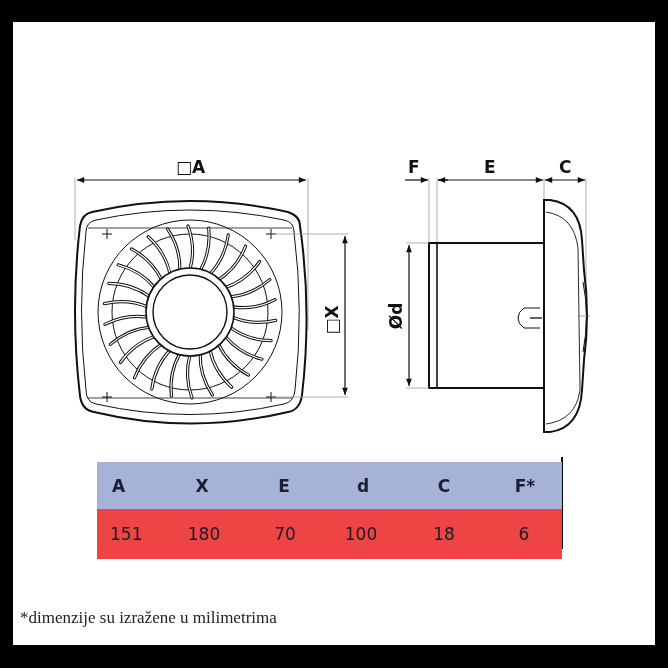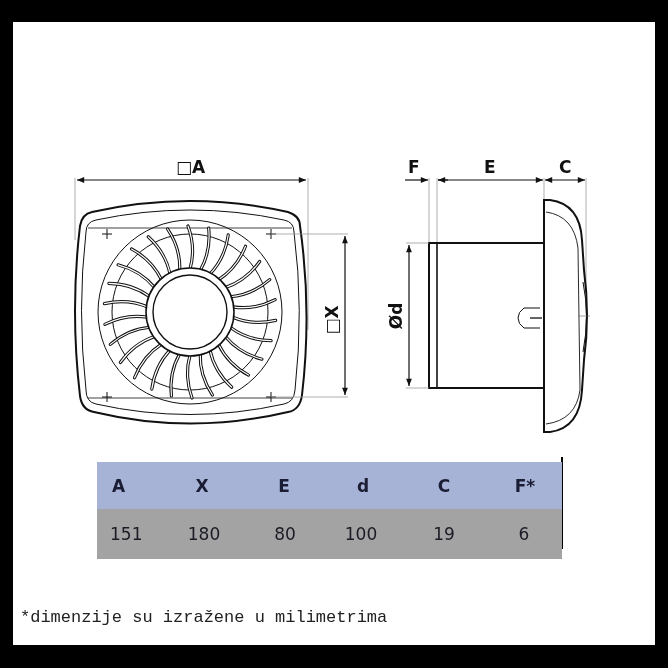--- a/index.html
+++ b/index.html
@@ -2,27 +2,27 @@
 <html><head>
 <meta charset="utf-8">
 <style>
   html, body { margin: 0; padding: 0; background: #000; }
   body { width: 668px; height: 668px; position: relative; overflow: hidden; font-family: "Liberation Sans", sans-serif; }
   .sheet { position: absolute; left: 13px; top: 22px; width: 642px; height: 623px; background: #fff; }
   svg.drawing { position: absolute; left: 0; top: 0; }
   .dimtxt { font-family: "DejaVu Sans", sans-serif; font-weight: bold; font-size: 17px; fill: #111; }
   .table { position: absolute; left: 84px; top: 440px; width: 465px; }
   .thead { display: flex; height: 47px; background: #a7b3d6; align-items: center; }
-  .trow { display: flex; height: 50px; align-items: center; background: #a3a3a3; }
+  .trow { display: flex; height: 50px; align-items: center; background: #ef4444; }
   .cell { font-family: "DejaVu Sans", sans-serif; font-size: 17px; color: #1b1b26; }
   .thead .cell { font-weight: bold; color: #1a1d33; }
   .c0 { position: absolute; left: 15px; }
   .col { position: absolute; transform: translateX(-50%); }
   .tborder { position: absolute; left: 548px; top: 435px; width: 2px; height: 92px; background: #000; }
-  .note { position: absolute; left: 7px; top: 586px; font-family: Liberation Mono, monospace; font-size: 17px; color: #222; }
+  .note { position: absolute; left: 7px; top: 586px; font-family: Liberation Serif, serif; font-size: 17px; color: #222; }
 </style>
 </head>
 <body>
 
 <div class="sheet">
   <svg class="drawing" width="642" height="623" viewBox="13 22 642 623">
     <defs>
       <marker id="arr" viewBox="0 0 10 10" refX="10" refY="5" markerWidth="8" markerHeight="6" orient="auto-start-reverse">
         <path d="M0,1 L10,5 L0,9 z" fill="#111"></path>
       </marker>
@@ -161,21 +161,21 @@
       <span class="cell c0">A</span>
       <span class="cell col" style="left:105px">X</span>
       <span class="cell col" style="left:187px">E</span>
       <span class="cell col" style="left:266px">d</span>
       <span class="cell col" style="left:347px">C</span>
       <span class="cell col" style="left:428px">F*</span>
     </div>
     <div class="trow" style="position:relative;">
       <span class="cell c0" style="left:13px">151</span>
       <span class="cell col" style="left:107px">180</span>
-      <span class="cell col" style="left:188px">80</span>
+      <span class="cell col" style="left:188px">70</span>
       <span class="cell col" style="left:264px">100</span>
-      <span class="cell col" style="left:347px">19</span>
+      <span class="cell col" style="left:347px">18</span>
       <span class="cell col" style="left:427px">6</span>
     </div>
   </div>
 
   <div class="note">*dimenzije su izražene u milimetrima</div>
 </div>
 
 </body></html>

